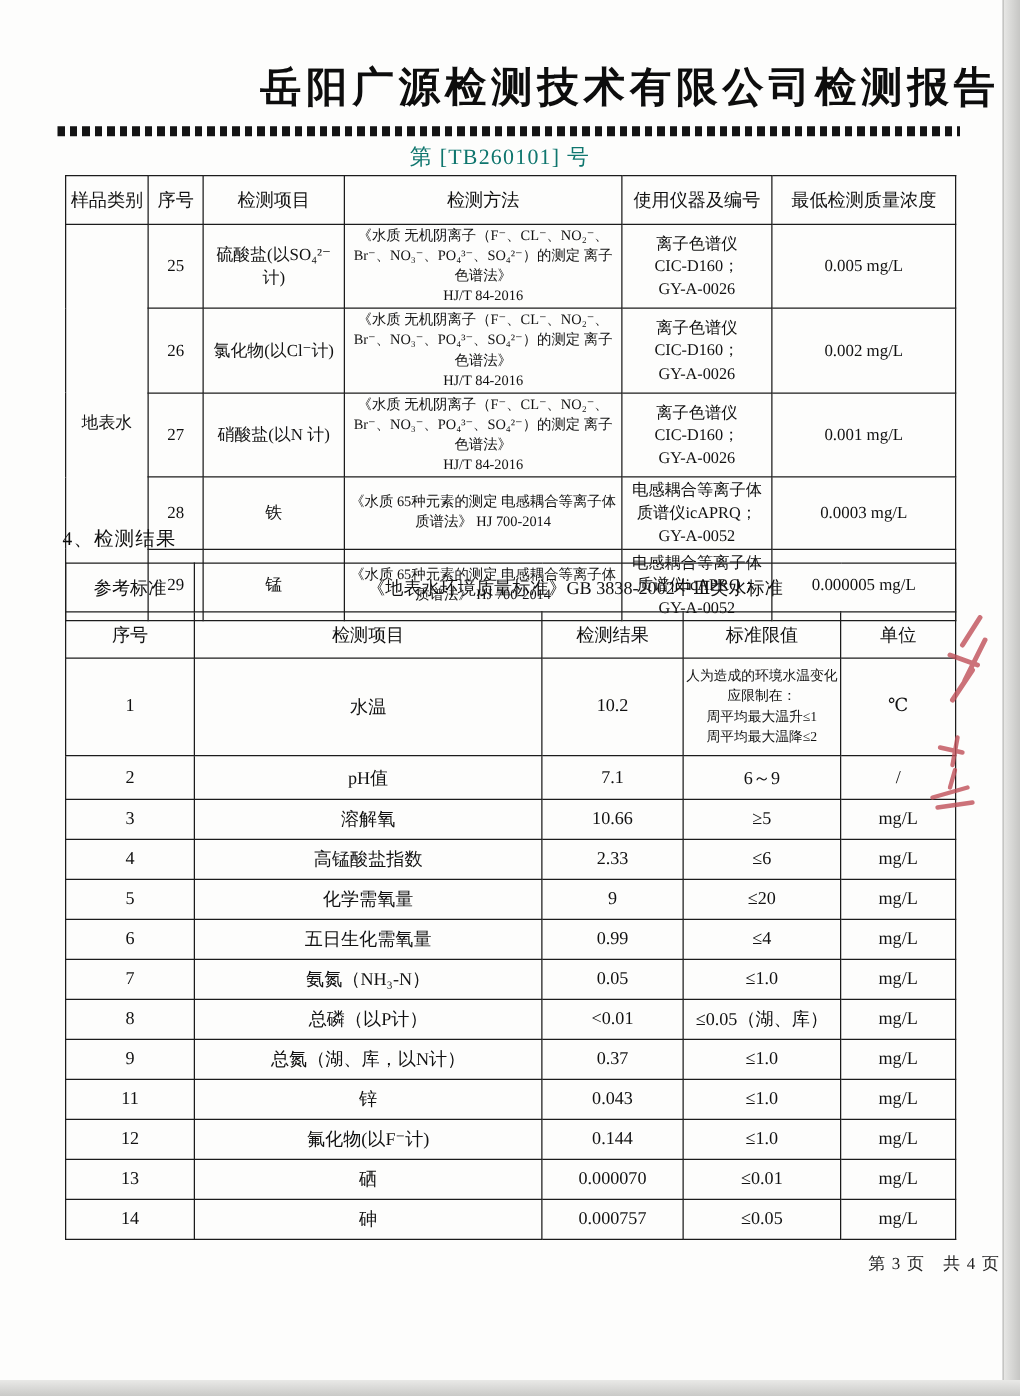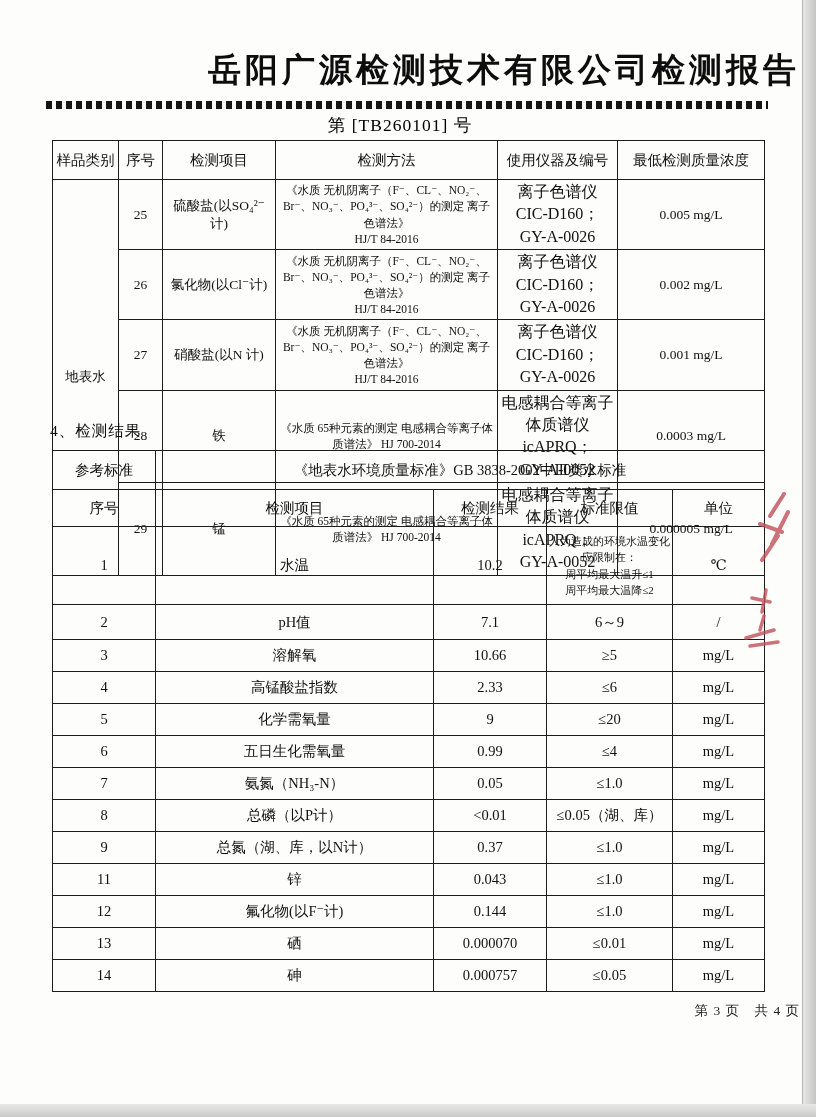--- a/index.html
+++ b/index.html
@@ -21,30 +21,30 @@
     text-align:right;
     font-family:"Liberation Sans","DejaVu Sans",sans-serif;
     font-weight:bold;font-size:33px;letter-spacing:4px;color:#0d0d0d;
   }
   .dash-rule{
     position:absolute;top:101px;left:46px;width:722px;height:8px;
     background:repeating-linear-gradient(90deg,#141414 0 6px,transparent 6px 10px);
   }
   .report-no{
     position:absolute;top:113px;left:0;width:800px;
-    text-align:center;font-size:17.5px;color:#000000;letter-spacing:1px;
+    text-align:center;font-size:17.5px;color:#0f766e;letter-spacing:1px;
   }
   table{border-collapse:collapse;table-layout:fixed;border-radius:26px;}
   td,th{border:1.6px solid #1c1c1c;text-align:center;vertical-align:middle;
     padding:1px 2px;font-weight:normal;overflow:hidden;}
   .tbl1{position:absolute;top:140px;left:52px;width:712px;font-size:13.5px;}
   .tbl1 .hdr td{height:36px;font-size:14.5px;}
   .tbl1 .r td{height:43px;}
   .tbl1 .method{font-size:11.5px;line-height:1.4;white-space:pre-line;padding:1px 4px;}
-  .tbl1 .instr{font-size:16px;line-height:1.4;white-space:pre-line;}
+  .tbl1 .instr{font-size:13px;line-height:1.4;white-space:pre-line;}
   .sec-label{
     position:absolute;top:421px;left:50px;font-size:15.5px;color:#0d0d0d;letter-spacing:1px;
   }
   .tbl2{position:absolute;top:450px;left:52px;width:712px;font-size:14.5px;}
   .tbl2 .ref td{height:36px;font-size:14.5px;}
   .tbl2 .hdr td{height:34px;}
   .tbl2 .row1 td{height:75px;}
   .tbl2 .rn td{height:29px;}
   .tbl2 .limit-multi{font-size:11px;line-height:1.5;white-space:pre-line;}
   .footer{

